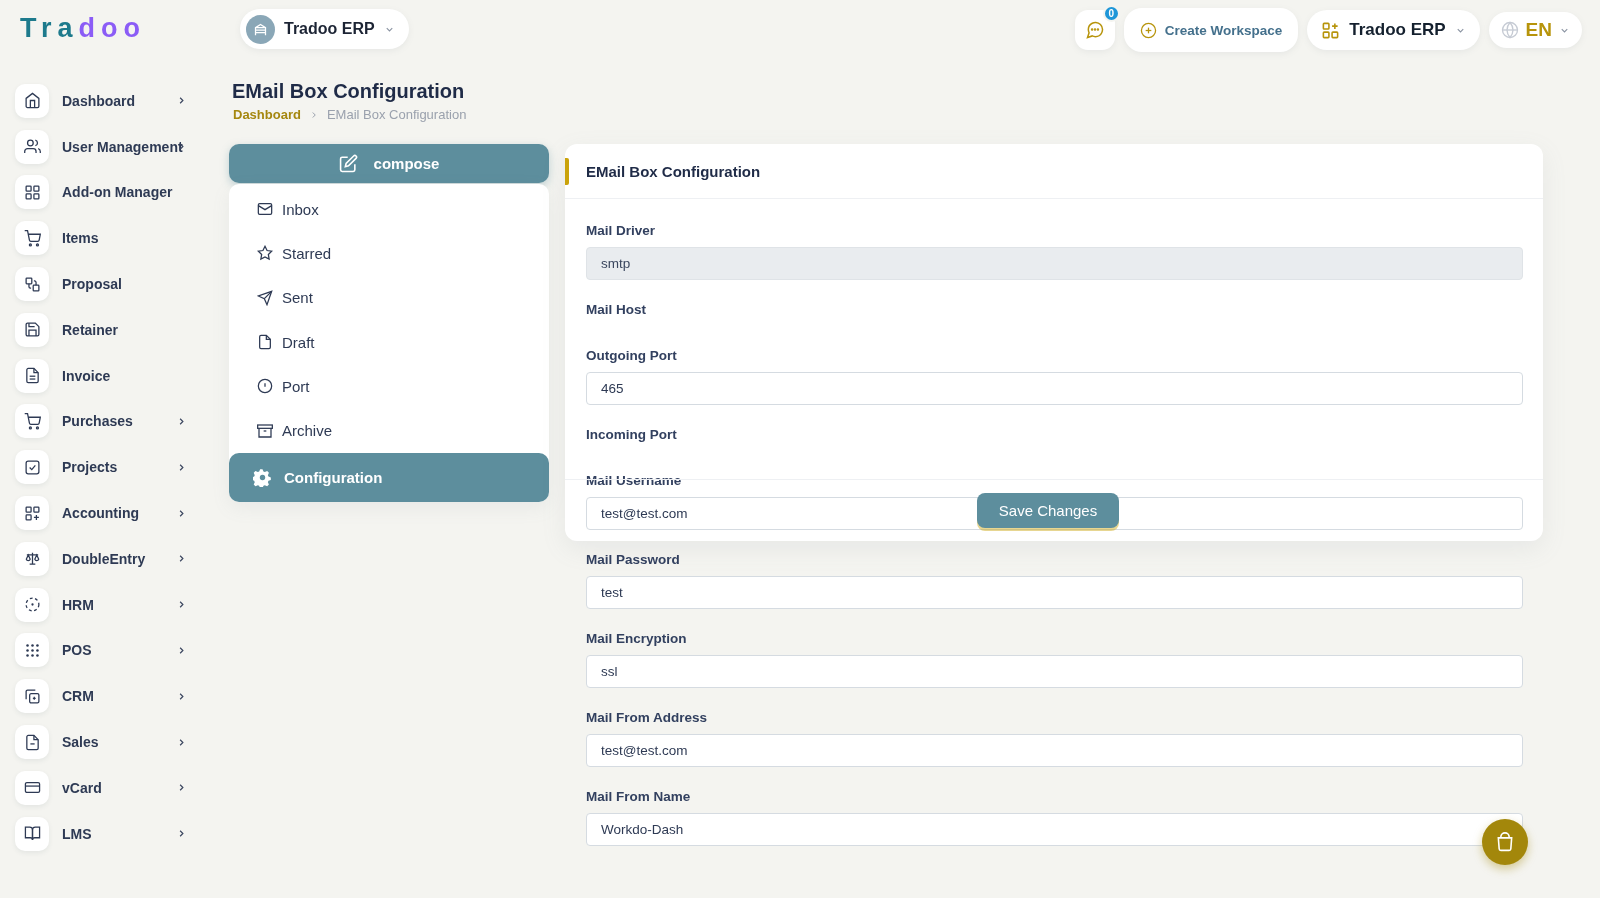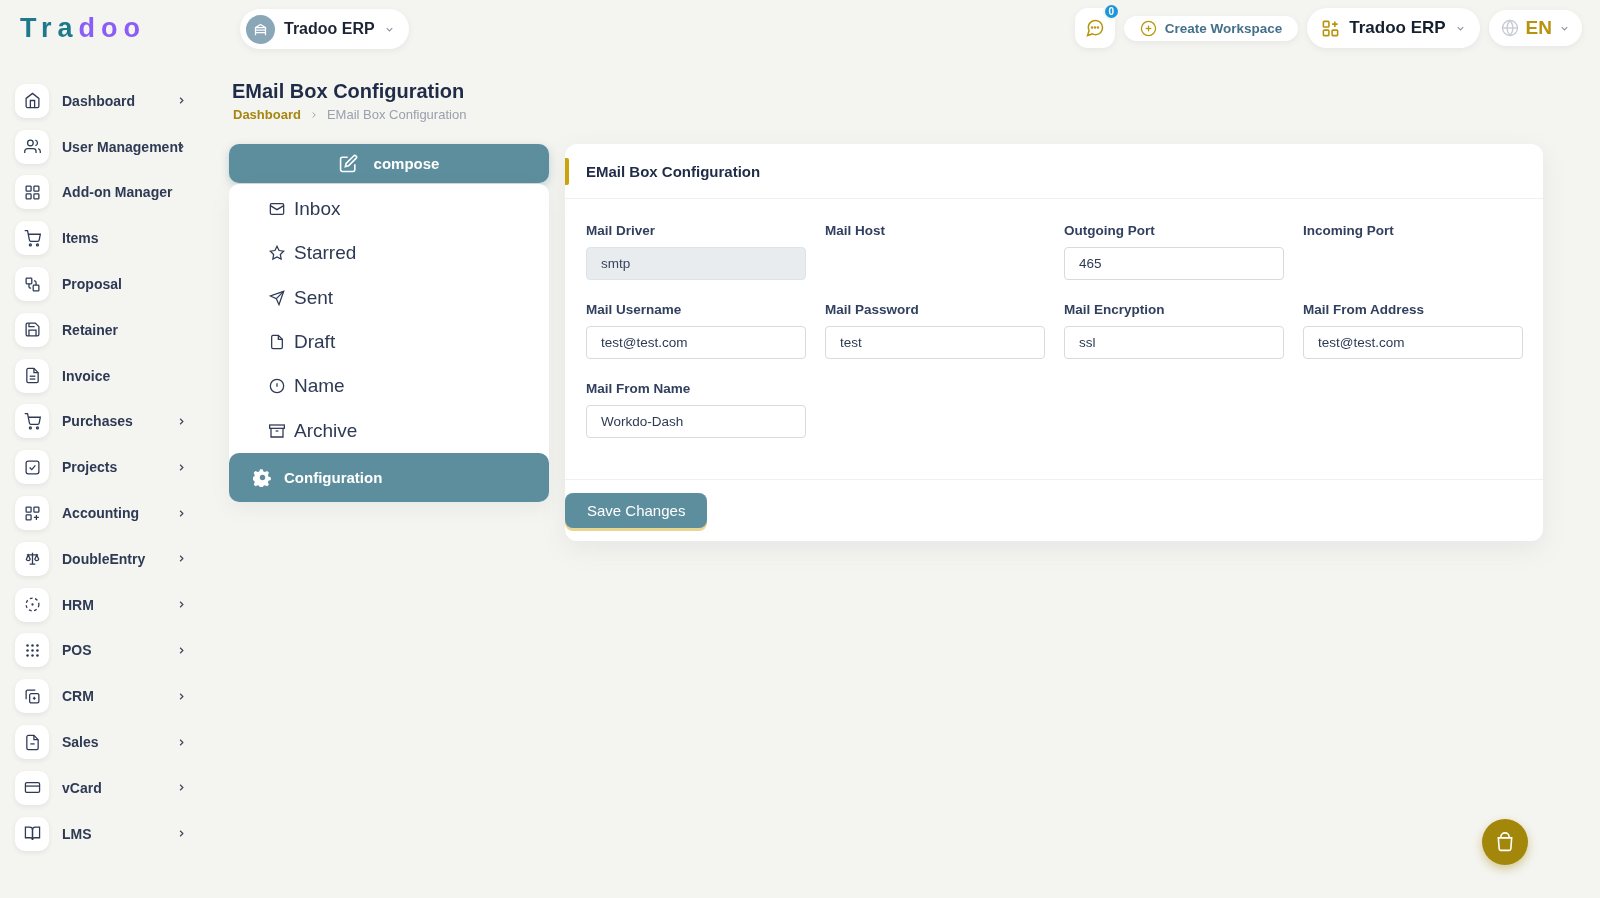--- a/index.html
+++ b/index.html
@@ -20,21 +20,21 @@
 
   .pill { background:#fff; border-radius:20px; display:flex; align-items:center; box-shadow:0 2px 6px rgba(120,130,140,0.10); cursor:pointer; }
 
   .ws-pill { position:absolute; left:240px; top:9px; height:40px; padding:0 14px 0 6px; gap:9px; }
   .ws-avatar { width:29px; height:29px; border-radius:50%; background:#8aa7b7; display:flex; align-items:center; justify-content:center; color:#fff; }
   .ws-label { font-size:16px; font-weight:700; color:#1c2434; }
 
   .topbar-right { position:absolute; right:18px; top:8px; display:flex; align-items:center; gap:9px; }
   .chat-pill { width:40px; height:40px; border-radius:13px; justify-content:center; position:relative; color:#b7940b; }
   .chat-badge { position:absolute; top:-5px; right:-5px; min-width:17px; height:17px; border-radius:50%; background:#1e96d8; color:#fff; font-size:10px; font-weight:700; display:flex; align-items:center; justify-content:center; border:2px solid #f4f4f0; }
-  .cw-pill { height:25px; border-radius:18px; padding:0 16px; gap:8px; }
+  .cw-pill { height:44px; border-radius:18px; padding:0 16px; gap:8px; }
   .cw-label { font-size:13.5px; font-weight:600; color:#44708c; }
   .app-pill { height:40px; border-radius:20px; padding:0 14px; gap:9px; }
   .app-label { font-size:17px; font-weight:800; color:#14202e; }
   .lang-pill { height:36px; border-radius:18px; padding:0 12px; gap:7px; }
   .lang-label { font-size:19px; font-weight:700; color:#b7940b; }
   .chev { color:#8a93a2; }
 
   
   .sidebar { position:absolute; left:0; top:78px; width:212px; }
   .side-item { height:45.8px; display:flex; align-items:center; cursor:pointer; position:relative; }
@@ -46,33 +46,33 @@
   .page-title { position:absolute; left:232px; top:80px; font-size:20px; font-weight:700; color:#1f2b47; }
   .breadcrumb { position:absolute; left:233px; top:107px; display:flex; align-items:center; gap:8px; font-size:13px; }
   .bc-home { color:#a5870f; font-weight:600; cursor:pointer; }
   .bc-sep { color:#9aa1ad; display:flex; }
   .bc-current { color:#9aa1ad; }
 
   
   .mailnav { position:absolute; left:229px; top:144px; width:320px; }
   .compose-btn { height:39px; background:#5d8e9d; border-radius:10px; display:flex; align-items:center; justify-content:center; gap:16px; color:#fff; font-size:15px; font-weight:700; cursor:pointer; box-shadow:0 3px 8px rgba(93,142,157,0.35); }
   .folders-card { background:#fff; border-radius:10px; margin-top:1px; box-shadow:0 6px 18px rgba(140,150,160,0.10); padding-top:3px; }
-  .folder-row { height:44.3px; display:flex; align-items:center; gap:9px; padding-left:40px; font-size:19px; font-weight:500; color:#2e3a54; cursor:pointer; }
+  .folder-row { height:44.3px; display:flex; align-items:center; gap:9px; padding-left:28px; font-size:15px; font-weight:500; color:#2e3a54; cursor:pointer; }
   .config-btn { height:49px; background:#5d8e9d; border-radius:10px; display:flex; align-items:center; gap:12px; padding-left:24px; color:#fff; font-size:15px; font-weight:700; cursor:pointer; }
 
   
   .card { position:absolute; left:565px; top:144px; width:978px; height:397px; background:#fff; border-radius:12px; box-shadow:0 8px 24px rgba(140,150,160,0.12); }
   .card-head { height:55px; display:flex; align-items:center; border-bottom:1px solid #eef0f3; position:relative; }
   .accent { position:absolute; left:0; top:14px; width:4px; height:27px; background:#caa30b; border-radius:0 2px 2px 0; }
   .card-title { margin-left:21px; font-size:15px; font-weight:700; color:#1f2b47; }
-  .form-grid { display:grid; grid-template-columns:1fr 1fr 1fr 1fr; column-gap:19px; row-gap:22px; padding:24px 20px 28px 21px; }
+  .form-grid { display:grid; grid-template-columns:1fr; column-gap:19px; row-gap:22px; padding:24px 20px 28px 21px; }
   .field-label { font-size:13.5px; font-weight:700; color:#32405f; margin-bottom:9px; }
   .field input { width:100%; height:33px; border:1px solid #d5dbe1; border-radius:4px; padding:0 14px; font-size:13.5px; color:#2e3a54; background:#fff; font-family:"Liberation Sans", sans-serif; outline:none; }
   .field input:disabled { background:#e9ecef; border-color:#dfe3e7; color:#3a465e; }
-  .card-foot { position:absolute; left:0; right:0; bottom:0; height:62px; border-top:1px solid #eef0f3; display:flex; align-items:center; justify-content:flex-start; padding-right:12px; }
+  .card-foot { position:absolute; left:0; right:0; bottom:0; height:62px; border-top:1px solid #eef0f3; display:flex; align-items:center; justify-content:center; padding-right:12px; }
   .save-btn { height:35px; padding:0 22px; background:#5d8e9d; border:none; border-radius:8px; color:#fff; font-size:15px; font-weight:500; cursor:pointer; font-family:"Liberation Sans", sans-serif; box-shadow:0 3px 0 rgba(202,163,11,0.45); }
 
   
   .fab { position:absolute; left:1482px; top:819px; width:46px; height:46px; border-radius:50%; background:#a3870b; display:flex; align-items:center; justify-content:center; color:#fff; cursor:pointer; box-shadow:0 4px 10px rgba(163,135,11,0.4); }
 
   svg { display:block; }
 </style>
 </head>
 <body>
 
@@ -448,21 +448,21 @@
           <polyline points="14 2 14 8 20 8"></polyline>
         </svg>
       <span>Draft</span>
     </div>
     <div class="folder-row">
       <svg width="16" height="16" viewBox="0 0 24 24" fill="none" stroke="currentColor" stroke-width="1.9">
           <circle cx="12" cy="12" r="10"></circle>
           <line x1="12" y1="8" x2="12" y2="13"></line>
           <line x1="12" y1="16.5" x2="12.01" y2="16.5"></line>
         </svg>
-      <span>Name</span>
+      <span>Port</span>
     </div>
     <div class="folder-row">
       <svg width="16" height="16" viewBox="0 0 24 24" fill="none" stroke="currentColor" stroke-width="1.9">
           <polyline points="21 8 21 21 3 21 3 8"></polyline>
           <rect x="1" y="3" width="22" height="5"></rect>
           <line x1="10" y1="12" x2="14" y2="12"></line>
         </svg>
       <span>Archive</span>
     </div>
 

